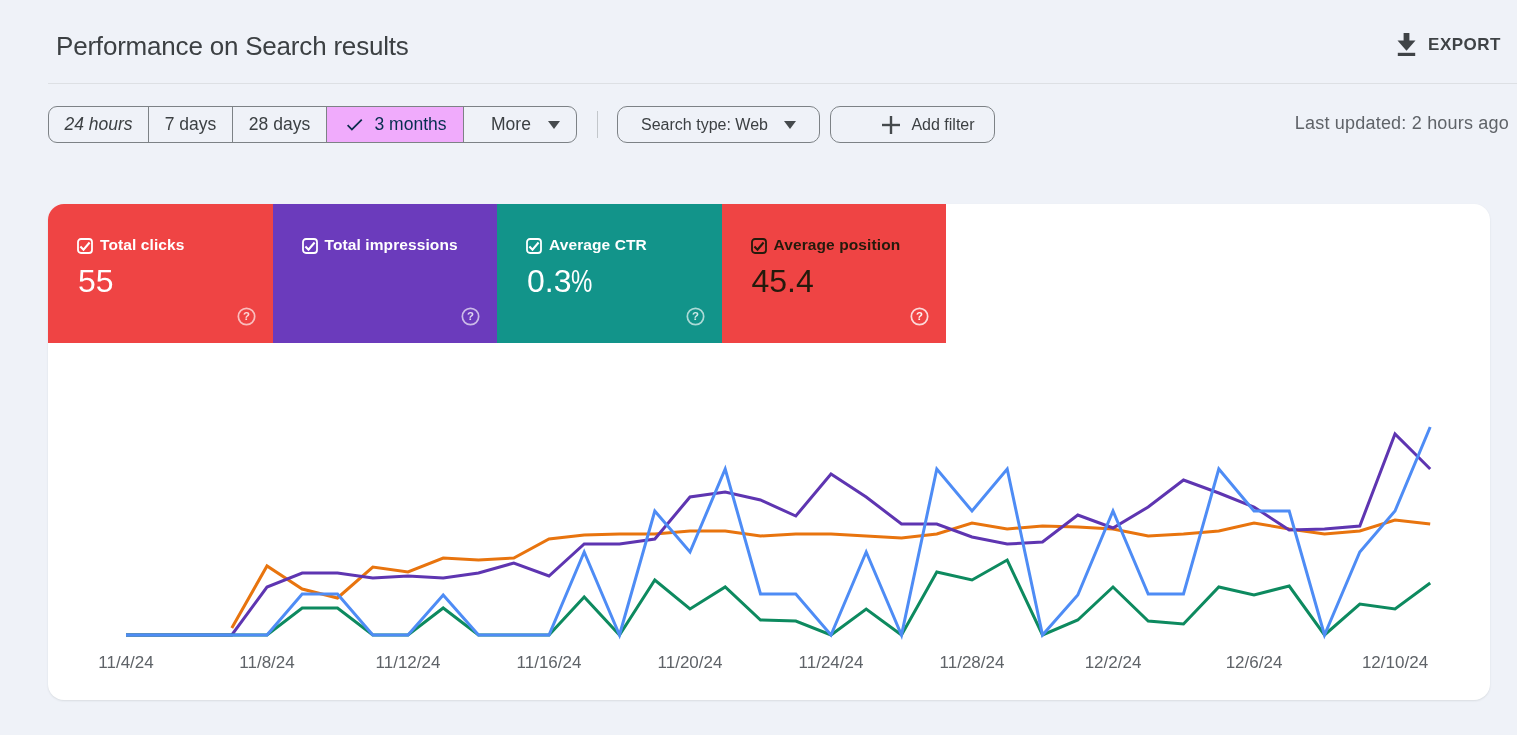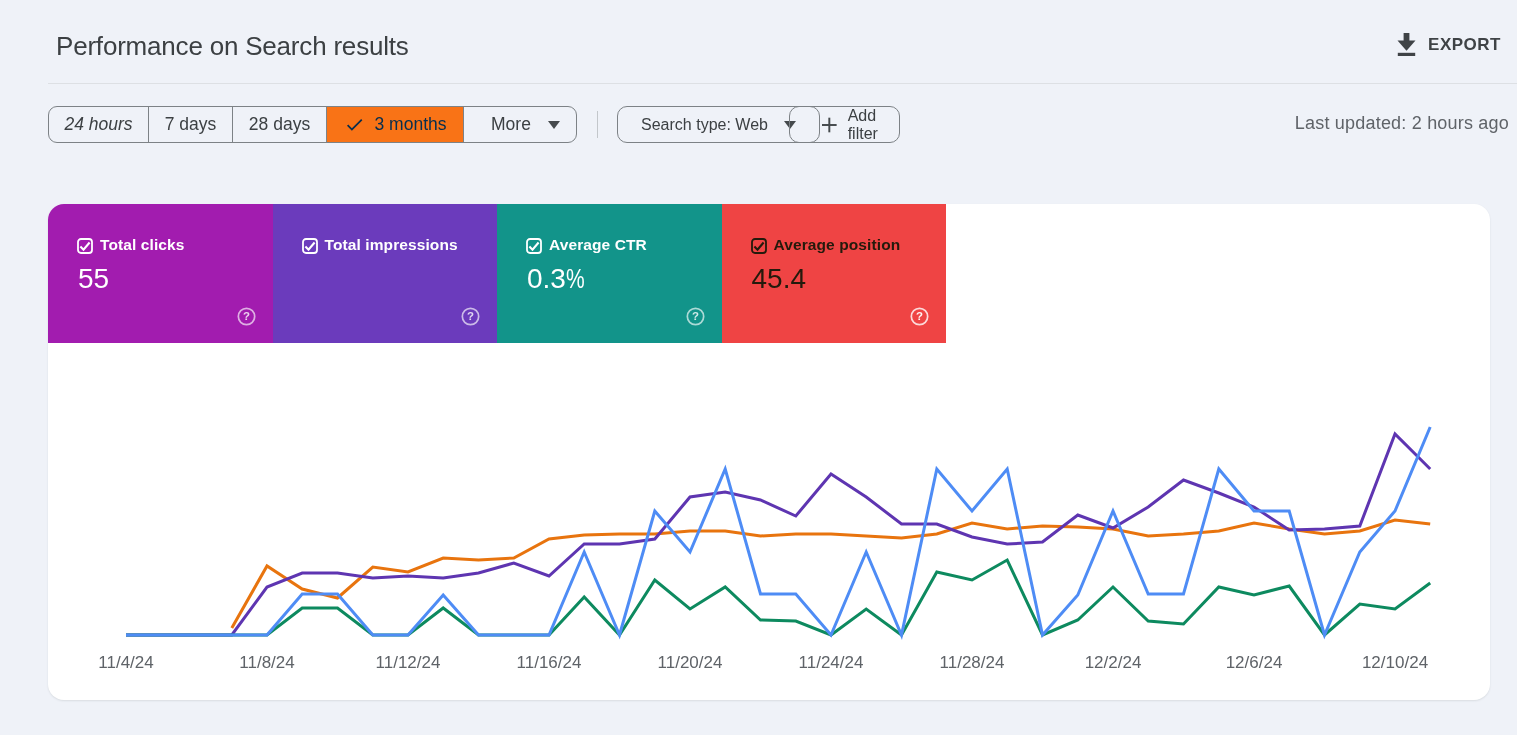--- a/index.html
+++ b/index.html
@@ -6,36 +6,36 @@
 html,body{width:1517px;height:735px;overflow:hidden;}
 body{font-family:"Liberation Sans",sans-serif;background:#eff2f8;position:relative;}
 .hdr{position:absolute;left:56px;top:31px;font-size:26px;color:#3c4043;letter-spacing:-0.2px;}
 .export{position:absolute;right:16px;top:32px;display:flex;align-items:center;color:#3f4346;font-size:17px;font-weight:700;letter-spacing:.5px;}
 .export svg{margin-right:11px;margin-bottom:2px;}
 .hrule{position:absolute;left:48px;right:0;top:83px;height:1px;background:#dde0e4;}
 .seg{position:absolute;left:48px;top:106px;height:37px;display:flex;border:1px solid #7d8286;border-radius:9px;overflow:hidden;color:#3c4043;font-size:17.5px;}
 .seg>div{display:flex;align-items:center;justify-content:center;border-right:1px solid #7d8286;height:100%;}
 .seg>div:last-child{border-right:none;}
 .s1{width:100px;font-style:italic;}.s2{width:84px;}.s3{width:94px;}
-.s4{width:137px;background:#f97316;color:#062e4f;}
+.s4{width:137px;background:#f0abfc;color:#062e4f;}
 .s5 .caret{margin-left:17px;}
 .s5{width:112px;justify-content:flex-start !important;padding-left:27px;}
 .vdiv{position:absolute;left:597px;top:111px;height:27px;width:1px;background:#c3c7cb;}
 .btn{position:absolute;top:106px;height:37px;border:1px solid #7d8286;border-radius:10px;display:flex;align-items:center;justify-content:center;font-size:16px;color:#3c4043;background:transparent;}
 .btn.search{left:617px;width:203px;}
-.btn.addf{left:789px;width:111px;padding-left:32px;}
+.btn.addf{left:830px;width:165px;padding-left:32px;}
 .caret{width:0;height:0;border-left:6.5px solid transparent;border-right:6.5px solid transparent;border-top:8px solid #454a4d;display:inline-block;margin-left:16px;}
 .lastupd{position:absolute;right:8px;top:113px;font-size:18px;color:#5f6368;letter-spacing:.2px;}
 .card{position:absolute;left:48px;top:204px;width:1442px;height:496px;background:#fff;border-radius:16px;box-shadow:0 1px 2px rgba(60,64,67,.12);}
 .tile{position:absolute;top:0;height:139px;width:224.5px;color:#fff;}
 .tile .lab{position:absolute;left:52px;top:32px;font-size:15.5px;font-weight:700;letter-spacing:.1px;}
 .tile .cb{position:absolute;left:29px;top:34px;width:16px;height:16px;}
-.tile .num{position:absolute;left:30px;top:59px;font-size:28px;}
+.tile .num{position:absolute;left:30px;top:59px;font-size:32px;}
 .tile .q{position:absolute;right:17px;bottom:17px;width:19px;height:19px;}
-.t1{left:0;background:#a21caf;border-radius:16px 0 0 0;}
+.t1{left:0;background:#ef4444;border-radius:16px 0 0 0;}
 .t2{left:224.5px;background:#6b3bbc;}
 .t3{left:449px;background:#12948a;}
 .t4{left:673.5px;background:#ef4444;color:#241a0c;}
 .tile{--ck:#fff;}
 .t4{--ck:#241a0c;}
 </style>
 </head>
 <body>
 <div class="hdr">Performance on Search results</div>
 <div class="export">

